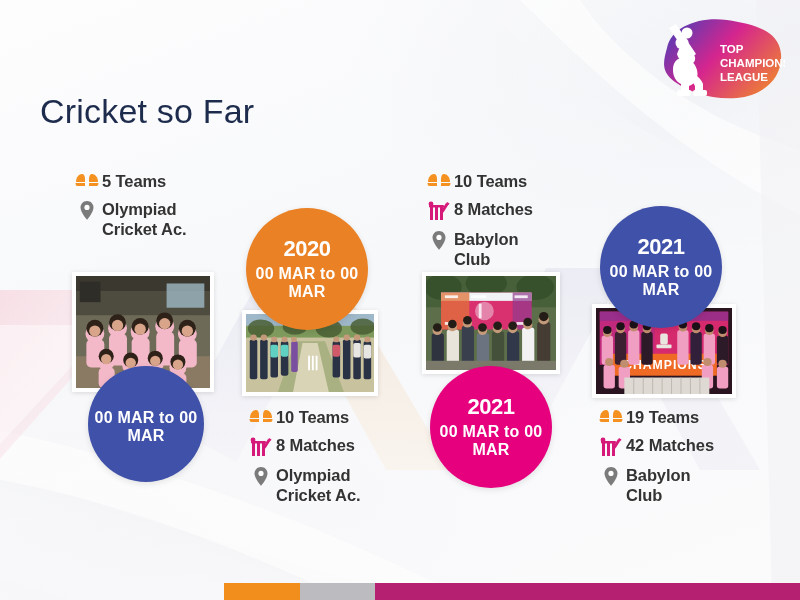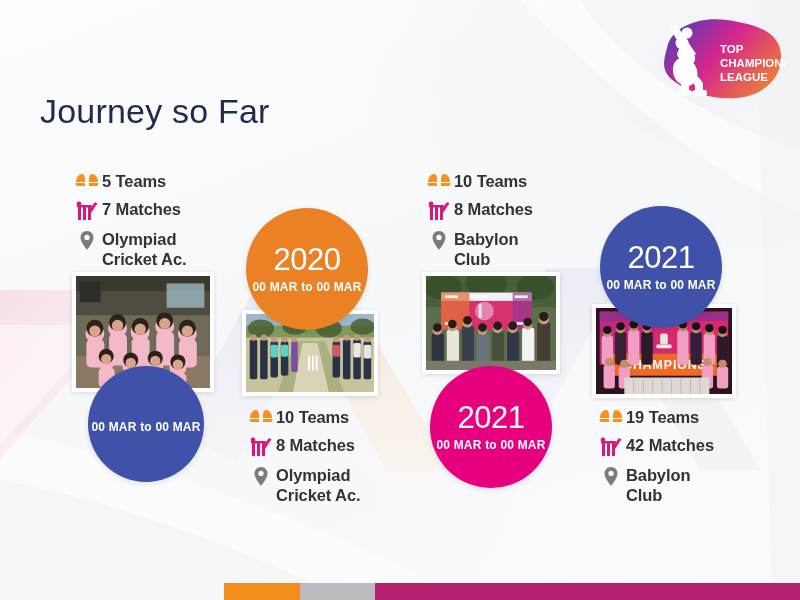--- a/index.html
+++ b/index.html
@@ -33,24 +33,24 @@
 
   
   .yearcircle {
     position:absolute; border-radius:50%;
     display:flex; flex-direction:column;
     align-items:center; justify-content:center;
     color:#ffffff; text-align:center;
     box-shadow:0 2px 6px rgba(0,0,0,.10);
   }
   .yearcircle .yr {
-    font-size:31px; font-weight:normal; line-height:1; letter-spacing:-0.5px;
+    font-size:22px; font-weight:bold; line-height:1; letter-spacing:-0.5px;
   }
   .yearcircle .rng {
-    font-size:12px; font-weight:bold; margin-top:5px; letter-spacing:.2px;
+    font-size:16px; font-weight:bold; margin-top:5px; letter-spacing:.2px;
   }
   #circle-2019 { left:88px;  top:366px; width:116px; height:116px; background:#3f51a8; }
   #circle-2020 { left:246px; top:208px; width:122px; height:122px; background:#ea8124; }
   #circle-2021a{ left:430px; top:366px; width:122px; height:122px; background:#e6007e; }
   #circle-2021b{ left:600px; top:206px; width:122px; height:122px; background:#3f51a8; }
 
   
   .photo {
     position:absolute; overflow:hidden;
     border:4px solid #ffffff;
@@ -135,21 +135,21 @@
 
     <path d="M330,264 L452,470 L386,470 L276,270 Z" fill="url(#beigeBand)" opacity="0.70"></path>
 
     <path d="M452,456 L546,268 L626,268 L518,466 Z" fill="url(#lavBand2)" opacity="0.55"></path>
 
     <path d="M640,264 L760,470 L700,470 L592,272 Z" fill="#ececf4" opacity="0.5"></path>
 
     <path d="M756,0 L800,0 L800,600 L772,600 Z" fill="#f1f2f5" opacity="0.6"></path>
   </svg>
 
-  <div class="title">Journey so Far</div>
+  <div class="title">Cricket so Far</div>
 
   <div class="logo">
     <svg width="140" height="92" viewBox="0 0 140 92">
       <defs>
         <linearGradient id="blobGrad" x1="0" y1="0.25" x2="1" y2="0.85">
           <stop offset="0%" stop-color="#5b3bb3"></stop>
           <stop offset="42%" stop-color="#d5258e"></stop>
           <stop offset="100%" stop-color="#f0892b"></stop>
         </linearGradient>
       </defs>
@@ -481,51 +481,81 @@
           <path d="M0.5,10 L10,10 L10,13 L2.5,13 C1.2,13 0.5,11.8 0.5,10 Z"></path>
           <path d="M23,9 C23,4 20,1 17,1 C15,1 14,3 14,6 L14,9 Z"></path>
           <path d="M23.5,10 L14,10 L14,13 L21.5,13 C22.8,13 23.5,11.8 23.5,10 Z"></path>
         </g>
           </svg>
       </span>
       <span class="stat-text">5 Teams</span>
     </div>
     <div class="stat-row">
       <span class="stat-icon">
+        <svg width="14" height="19" viewBox="0 0 14 19">
+            <g fill="#7b7b7b">
+          <path d="M7,0 C3.2,0 0.5,2.9 0.5,6.6 C0.5,11.2 7,19 7,19 C7,19 13.5,11.2 13.5,6.6 C13.5,2.9 10.8,0 7,0 Z"></path>
+          <circle cx="7" cy="6.4" r="2.6" fill="#ffffff"></circle>
+        </g>
+          </svg>
+      </span>
+      <span class="stat-text">
+        <span>Olympiad</span><br>
+        <span>Cricket Ac.</span>
+      </span>
+    </div>
+  </div>
+
+  <div class="stats" id="stats-2">
+    <div class="stat-row">
+      <span class="stat-icon">
+        <svg width="24" height="16" viewBox="0 0 24 16">
+            <g fill="#f49120">
+          <path d="M1,9 C1,4 4,1 7,1 C9,1 10,3 10,6 L10,9 Z"></path>
+          <path d="M0.5,10 L10,10 L10,13 L2.5,13 C1.2,13 0.5,11.8 0.5,10 Z"></path>
+          <path d="M23,9 C23,4 20,1 17,1 C15,1 14,3 14,6 L14,9 Z"></path>
+          <path d="M23.5,10 L14,10 L14,13 L21.5,13 C22.8,13 23.5,11.8 23.5,10 Z"></path>
+        </g>
+          </svg>
+      </span>
+      <span class="stat-text">10 Teams</span>
+    </div>
+    <div class="stat-row">
+      <span class="stat-icon">
         <svg width="22" height="20" viewBox="0 0 22 20">
             <g fill="#d51a7a">
           <rect x="2" y="6" width="3" height="13"></rect>
           <rect x="7" y="6" width="3" height="13"></rect>
           <rect x="12" y="6" width="3" height="13"></rect>
           <rect x="1" y="4" width="15" height="2.4" rx="1"></rect>
           <path d="M13,10 L18,2 L20.5,3.6 L15.4,11.6 Z"></path>
           <path d="M19,1 L21.5,2.6 L20.6,4 L18.2,2.4 Z"></path>
           <circle cx="3" cy="3" r="2.4"></circle>
         </g>
           </svg>
       </span>
-      <span class="stat-text">7 Matches</span>
+      <span class="stat-text">8 Matches</span>
     </div>
     <div class="stat-row">
       <span class="stat-icon">
         <svg width="14" height="19" viewBox="0 0 14 19">
             <g fill="#7b7b7b">
           <path d="M7,0 C3.2,0 0.5,2.9 0.5,6.6 C0.5,11.2 7,19 7,19 C7,19 13.5,11.2 13.5,6.6 C13.5,2.9 10.8,0 7,0 Z"></path>
           <circle cx="7" cy="6.4" r="2.6" fill="#ffffff"></circle>
         </g>
           </svg>
       </span>
       <span class="stat-text">
-        <span>Olympiad</span><br>
-        <span>Cricket Ac.</span>
-      </span>
-    </div>
-  </div>
-
-  <div class="stats" id="stats-2">
+        <span>Babylon</span><br>
+        <span>Club</span>
+      </span>
+    </div>
+  </div>
+
+  <div class="stats" id="stats-3">
     <div class="stat-row">
       <span class="stat-icon">
         <svg width="24" height="16" viewBox="0 0 24 16">
             <g fill="#f49120">
           <path d="M1,9 C1,4 4,1 7,1 C9,1 10,3 10,6 L10,9 Z"></path>
           <path d="M0.5,10 L10,10 L10,13 L2.5,13 C1.2,13 0.5,11.8 0.5,10 Z"></path>
           <path d="M23,9 C23,4 20,1 17,1 C15,1 14,3 14,6 L14,9 Z"></path>
           <path d="M23.5,10 L14,10 L14,13 L21.5,13 C22.8,13 23.5,11.8 23.5,10 Z"></path>
         </g>
           </svg>
@@ -551,100 +581,54 @@
     <div class="stat-row">
       <span class="stat-icon">
         <svg width="14" height="19" viewBox="0 0 14 19">
             <g fill="#7b7b7b">
           <path d="M7,0 C3.2,0 0.5,2.9 0.5,6.6 C0.5,11.2 7,19 7,19 C7,19 13.5,11.2 13.5,6.6 C13.5,2.9 10.8,0 7,0 Z"></path>
           <circle cx="7" cy="6.4" r="2.6" fill="#ffffff"></circle>
         </g>
           </svg>
       </span>
       <span class="stat-text">
-        <span>Babylon</span><br>
-        <span>Club</span>
-      </span>
-    </div>
-  </div>
-
-  <div class="stats" id="stats-3">
+        <span>Olympiad</span><br>
+        <span>Cricket Ac.</span>
+      </span>
+    </div>
+  </div>
+
+  <div class="stats" id="stats-4">
     <div class="stat-row">
       <span class="stat-icon">
         <svg width="24" height="16" viewBox="0 0 24 16">
             <g fill="#f49120">
           <path d="M1,9 C1,4 4,1 7,1 C9,1 10,3 10,6 L10,9 Z"></path>
           <path d="M0.5,10 L10,10 L10,13 L2.5,13 C1.2,13 0.5,11.8 0.5,10 Z"></path>
           <path d="M23,9 C23,4 20,1 17,1 C15,1 14,3 14,6 L14,9 Z"></path>
           <path d="M23.5,10 L14,10 L14,13 L21.5,13 C22.8,13 23.5,11.8 23.5,10 Z"></path>
         </g>
           </svg>
       </span>
-      <span class="stat-text">10 Teams</span>
+      <span class="stat-text">19 Teams</span>
     </div>
     <div class="stat-row">
       <span class="stat-icon">
         <svg width="22" height="20" viewBox="0 0 22 20">
             <g fill="#d51a7a">
           <rect x="2" y="6" width="3" height="13"></rect>
           <rect x="7" y="6" width="3" height="13"></rect>
           <rect x="12" y="6" width="3" height="13"></rect>
           <rect x="1" y="4" width="15" height="2.4" rx="1"></rect>
           <path d="M13,10 L18,2 L20.5,3.6 L15.4,11.6 Z"></path>
           <path d="M19,1 L21.5,2.6 L20.6,4 L18.2,2.4 Z"></path>
           <circle cx="3" cy="3" r="2.4"></circle>
         </g>
           </svg>
       </span>
-      <span class="stat-text">8 Matches</span>
-    </div>
-    <div class="stat-row">
-      <span class="stat-icon">
-        <svg width="14" height="19" viewBox="0 0 14 19">
-            <g fill="#7b7b7b">
-          <path d="M7,0 C3.2,0 0.5,2.9 0.5,6.6 C0.5,11.2 7,19 7,19 C7,19 13.5,11.2 13.5,6.6 C13.5,2.9 10.8,0 7,0 Z"></path>
-          <circle cx="7" cy="6.4" r="2.6" fill="#ffffff"></circle>
-        </g>
-          </svg>
-      </span>
-      <span class="stat-text">
-        <span>Olympiad</span><br>
-        <span>Cricket Ac.</span>
-      </span>
-    </div>
-  </div>
-
-  <div class="stats" id="stats-4">
-    <div class="stat-row">
-      <span class="stat-icon">
-        <svg width="24" height="16" viewBox="0 0 24 16">
-            <g fill="#f49120">
-          <path d="M1,9 C1,4 4,1 7,1 C9,1 10,3 10,6 L10,9 Z"></path>
-          <path d="M0.5,10 L10,10 L10,13 L2.5,13 C1.2,13 0.5,11.8 0.5,10 Z"></path>
-          <path d="M23,9 C23,4 20,1 17,1 C15,1 14,3 14,6 L14,9 Z"></path>
-          <path d="M23.5,10 L14,10 L14,13 L21.5,13 C22.8,13 23.5,11.8 23.5,10 Z"></path>
-        </g>
-          </svg>
-      </span>
-      <span class="stat-text">19 Teams</span>
-    </div>
-    <div class="stat-row">
-      <span class="stat-icon">
-        <svg width="22" height="20" viewBox="0 0 22 20">
-            <g fill="#d51a7a">
-          <rect x="2" y="6" width="3" height="13"></rect>
-          <rect x="7" y="6" width="3" height="13"></rect>
-          <rect x="12" y="6" width="3" height="13"></rect>
-          <rect x="1" y="4" width="15" height="2.4" rx="1"></rect>
-          <path d="M13,10 L18,2 L20.5,3.6 L15.4,11.6 Z"></path>
-          <path d="M19,1 L21.5,2.6 L20.6,4 L18.2,2.4 Z"></path>
-          <circle cx="3" cy="3" r="2.4"></circle>
-        </g>
-          </svg>
-      </span>
       <span class="stat-text">42 Matches</span>
     </div>
     <div class="stat-row">
       <span class="stat-icon">
         <svg width="14" height="19" viewBox="0 0 14 19">
             <g fill="#7b7b7b">
           <path d="M7,0 C3.2,0 0.5,2.9 0.5,6.6 C0.5,11.2 7,19 7,19 C7,19 13.5,11.2 13.5,6.6 C13.5,2.9 10.8,0 7,0 Z"></path>
           <circle cx="7" cy="6.4" r="2.6" fill="#ffffff"></circle>
         </g>
           </svg>

